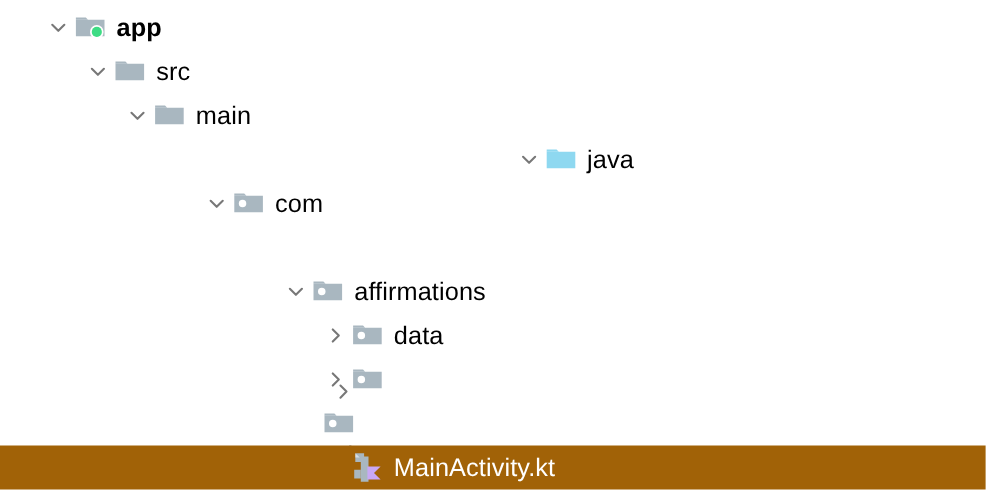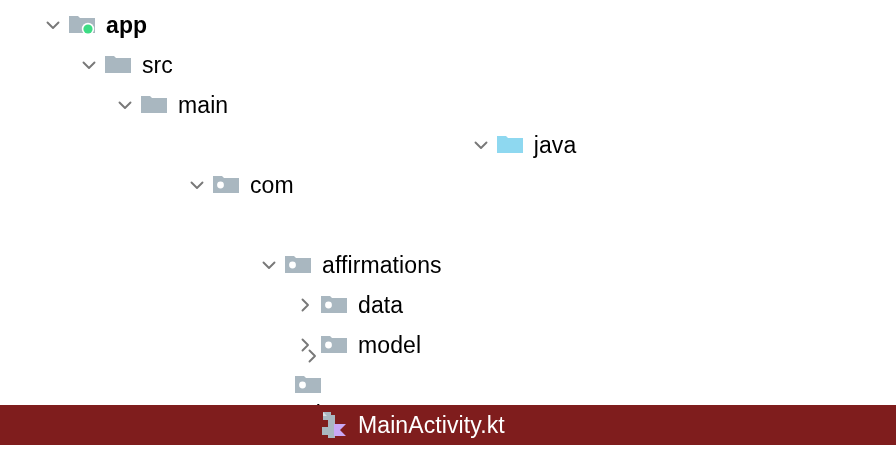--- a/index.html
+++ b/index.html
@@ -21,21 +21,21 @@
   .row {
     position: absolute;
     left: 0;
     width: 896px;
     height: 40px;
     display: flex;
     align-items: center;
     box-sizing: border-box;
   }
   .row.selected {
-    background: #7f1d1d;
+    background: #a16207;
   }
   .row-inner {
     display: flex;
     align-items: center;
   }
   .twisty {
     width: 26px;
     height: 26px;
     flex: 0 0 26px;
     display: flex;
@@ -191,21 +191,20 @@
             <path d="M7.5 4.5 L13 10 L7.5 15.5" fill="none" stroke="#787878" stroke-width="1.9" stroke-linecap="round" stroke-linejoin="round"></path>
           </svg>
         </span>
         <span class="icon">
           <svg width="28" height="24" viewBox="0 0 28 24" aria-hidden="true">
             <path d="M1 5 L1 3 L10 3 L12 5 Z" fill="#a9b7c0"></path>
             <path d="M1 5 L27 5 L27 20 L1 20 Z" fill="#a9b7c0"></path>
             <circle cx="8.5" cy="12" r="3.4" fill="#ffffff"></circle>
           </svg>
         </span>
-        <span class="label">model</span>
       </div>
     </div>
     <div class="row" style="top: 365px;">
       <div class="row-inner" style="margin-left: 292px; flex-direction: column;">
         <span class="twisty">
           <svg width="20" height="20" viewBox="0 0 20 20" aria-hidden="true">
             <path d="M7.5 4.5 L13 10 L7.5 15.5" fill="none" stroke="#787878" stroke-width="1.9" stroke-linecap="round" stroke-linejoin="round"></path>
           </svg>
         </span>
         <span class="icon">

